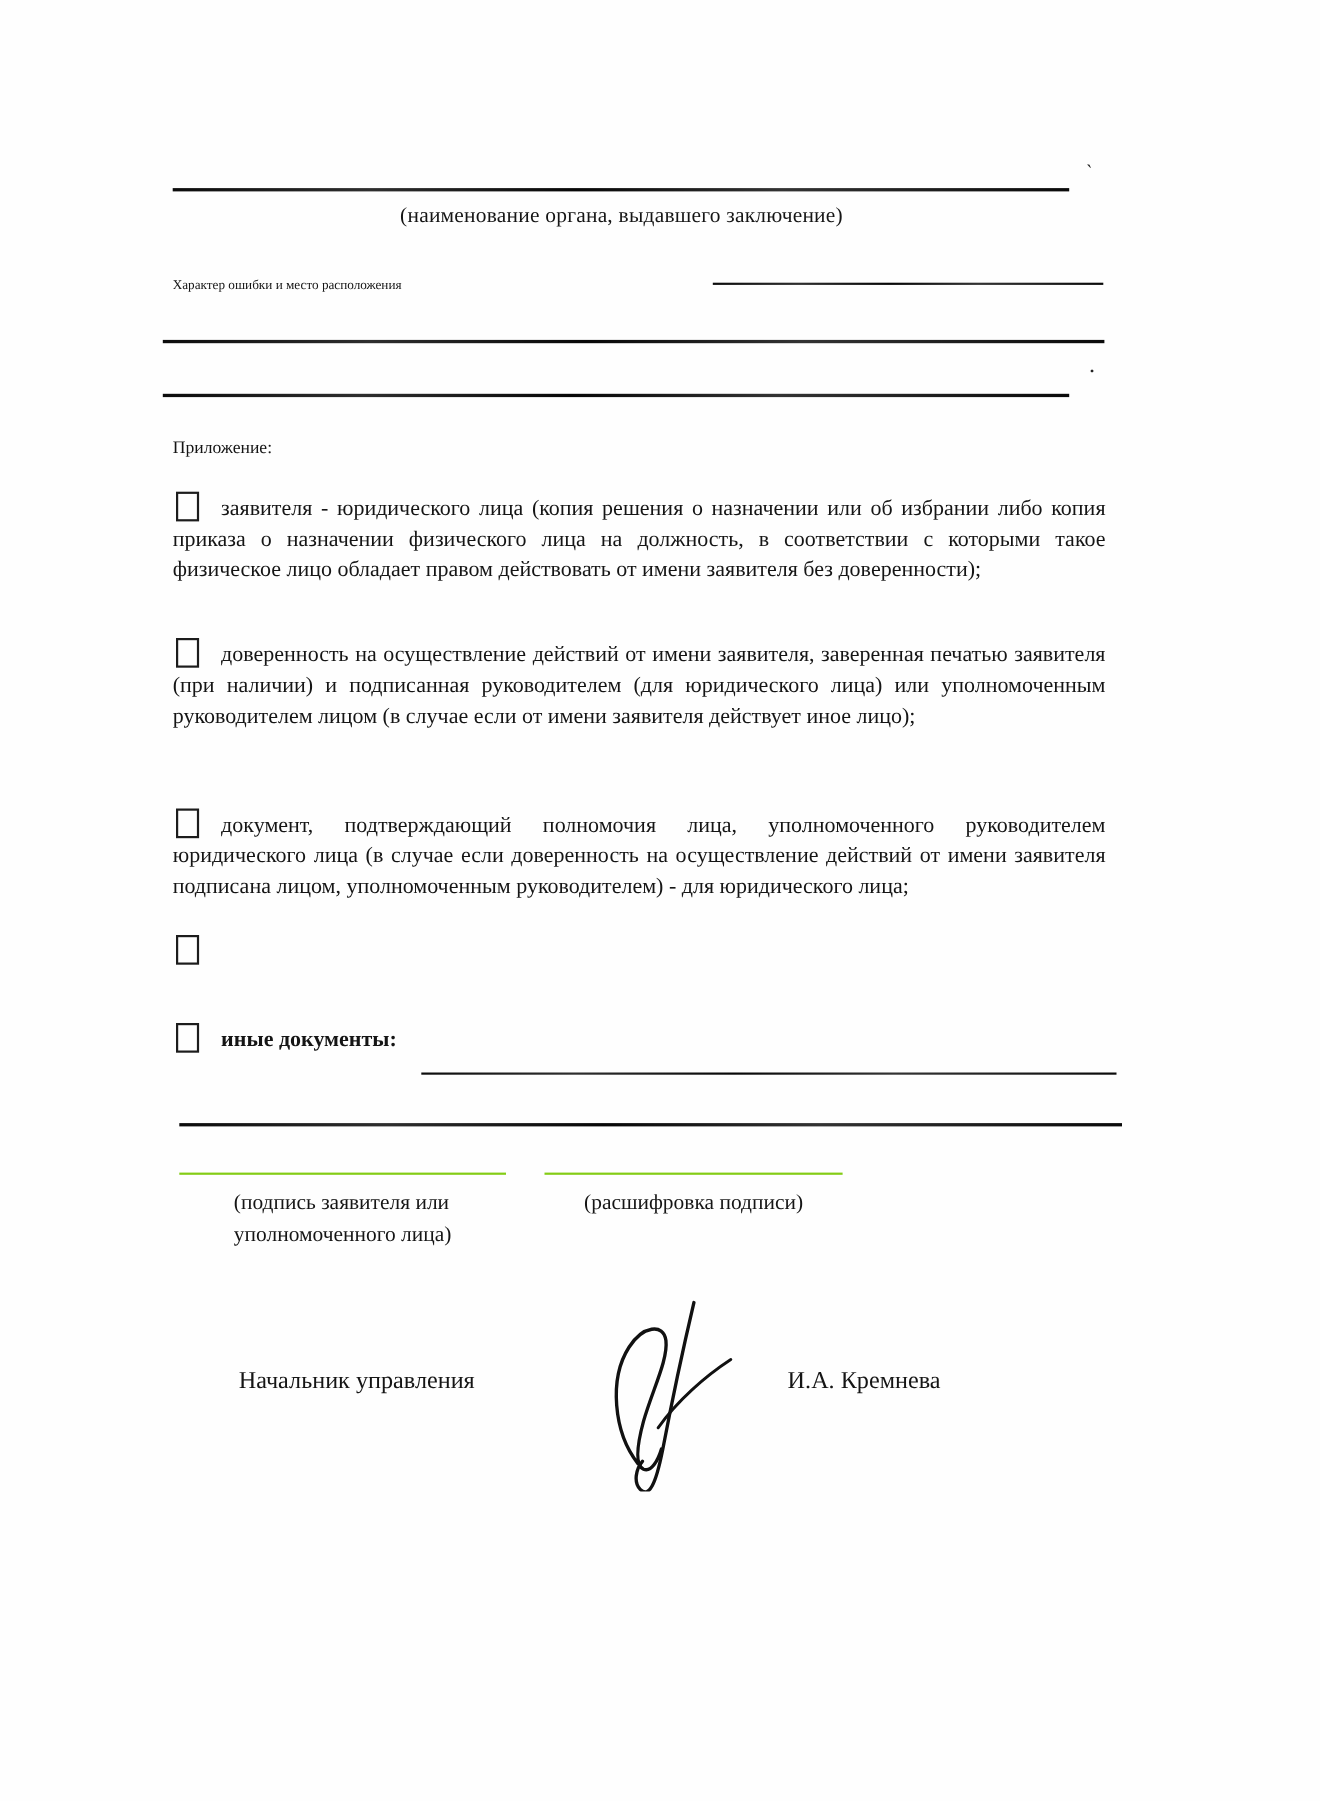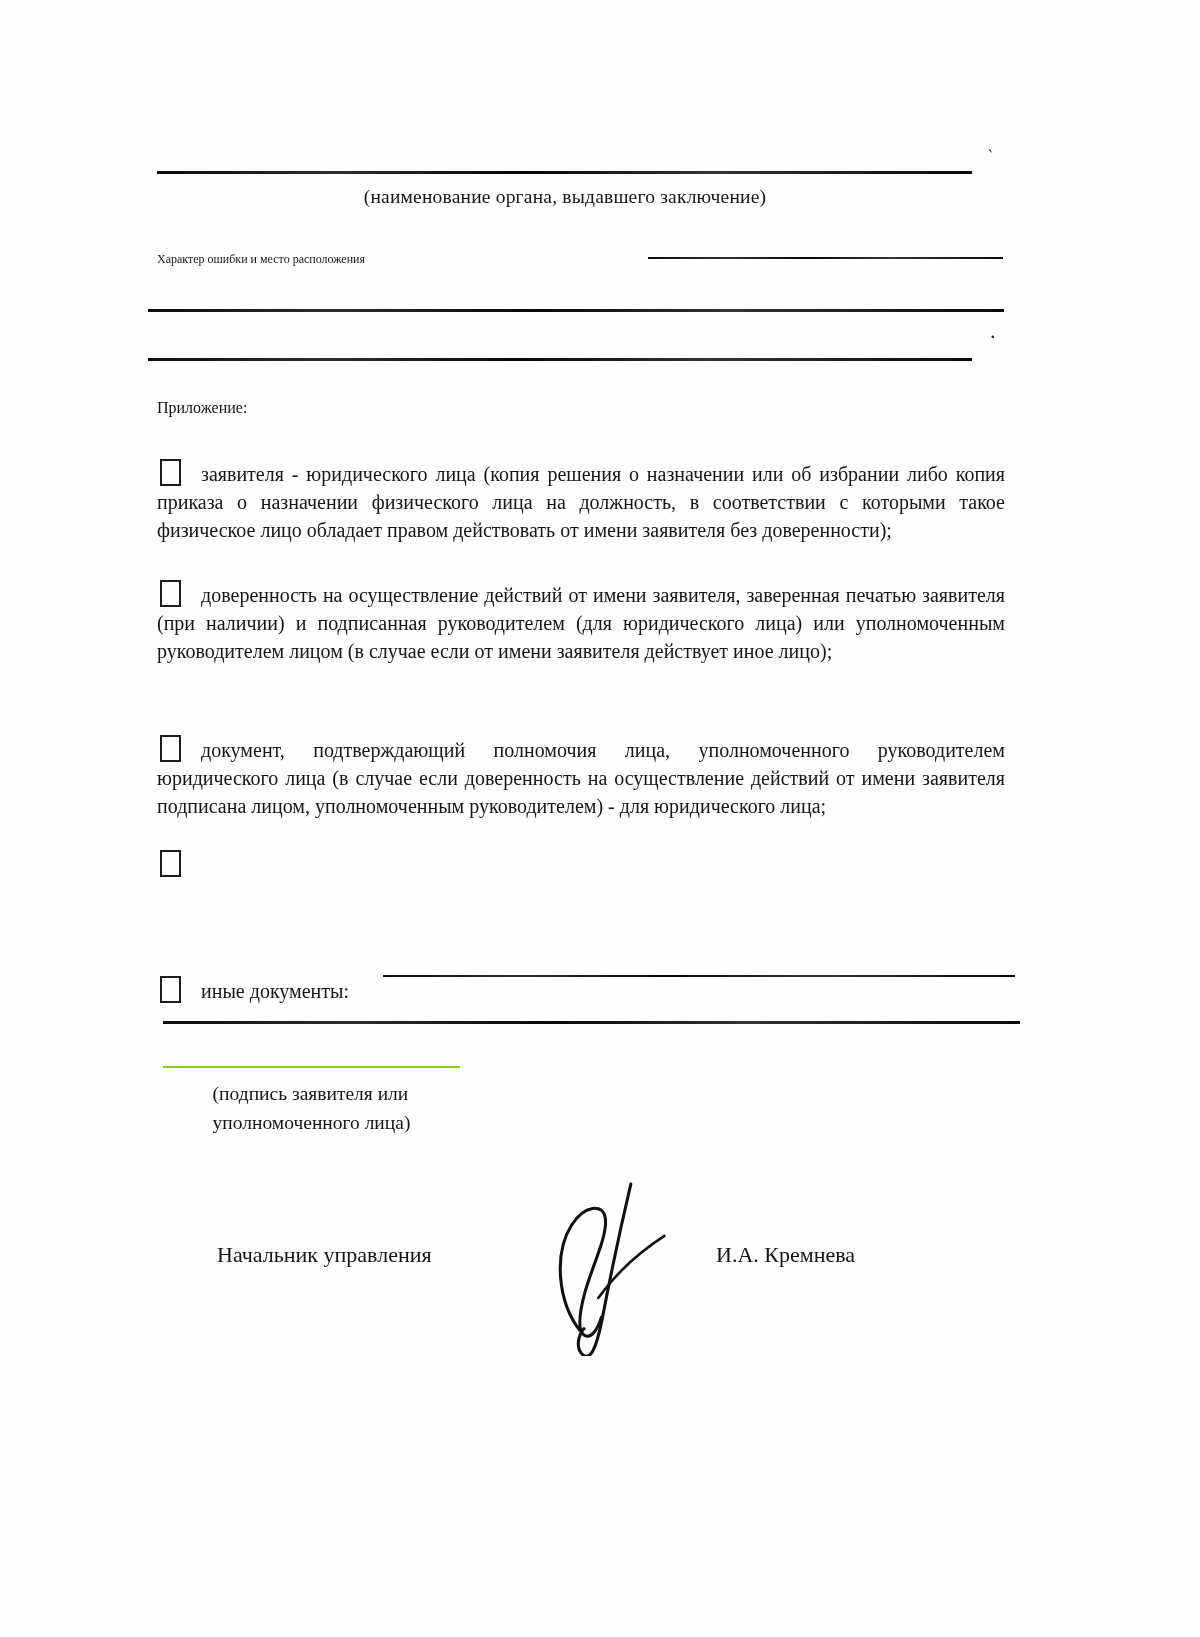--- a/index.html
+++ b/index.html
@@ -41,25 +41,25 @@
     font-size:20px;line-height:28px;
     text-align:justify;text-align-last:left;
   }
   .item .first-indent{display:inline-block;width:44px;height:1px;}
   .checkbox{
     position:absolute;left:3px;top:-1px;
     width:21px;height:27px;
     border:2px solid #1c1c1c;background:transparent;
     box-sizing:border-box;
   }
-  .item-1{top:448px;margin-top:12px;}
+  .item-1{top:448px;}
   .item-2{top:581px;}
   .item-3{top:716px;margin-top:20px;}
   .item-4{top:851px;}
-  .item-5{top:977px;width:560px;}
+  .item-5{top:931px;width:560px;font-weight:bold;}
   
   .sig-col{position:absolute;top:1066px;border-top:2px solid #84cc16;}
   .sig-col-1{left:163px;width:297px;}
   .sig-col-2{left:495px;width:271px;}
   .sig-col-3{left:800px;width:220px;}
   .sig-caption{
     margin:11px auto 0 auto;width:fit-content;
     font-size:19.5px;line-height:29px;text-align:left;white-space:nowrap;
   }
   .sig-col-2 .sig-caption,.sig-col-3 .sig-caption{text-align:center;}
@@ -112,20 +112,25 @@
   </div>
   <div class="rule thin rule-p5"></div>
   <div class="rule rule-c"></div>
 
   <div class="sig-col sig-col-1">
     <div class="sig-caption">
       <div>(подпись заявителя или</div>
       <div>уполномоченного лица)</div>
     </div>
   </div>
+  <div class="sig-col sig-col-2">
+    <div class="sig-caption">
+      <div>(расшифровка подписи)</div>
+    </div>
+  </div>
 
   <div class="officer-position">Начальник управления</div>
 
   <svg class="handwriting" viewBox="0 0 135 175" fill="none" xmlns="http://www.w3.org/2000/svg">
     <path d="M36 150 C14 122 10 74 28 46 C40 27 59 24 61 40 C63 57 49 84 41 112 C35 134 33 151 41 155 C48 158 54 147 57 137" stroke="#111" stroke-width="3" stroke-linecap="round"></path>
     <path d="M86 6 C78 40 66 96 58 138 C52 168 46 181 38 173 C32 167 34 155 40 148" stroke="#111" stroke-width="3" stroke-linecap="round"></path>
     <path d="M54 118 C71 94 96 72 119 57" stroke="#111" stroke-width="2.6" stroke-linecap="round"></path>
   </svg>
 
   <div class="officer-name">И.А. Кремнева</div>

